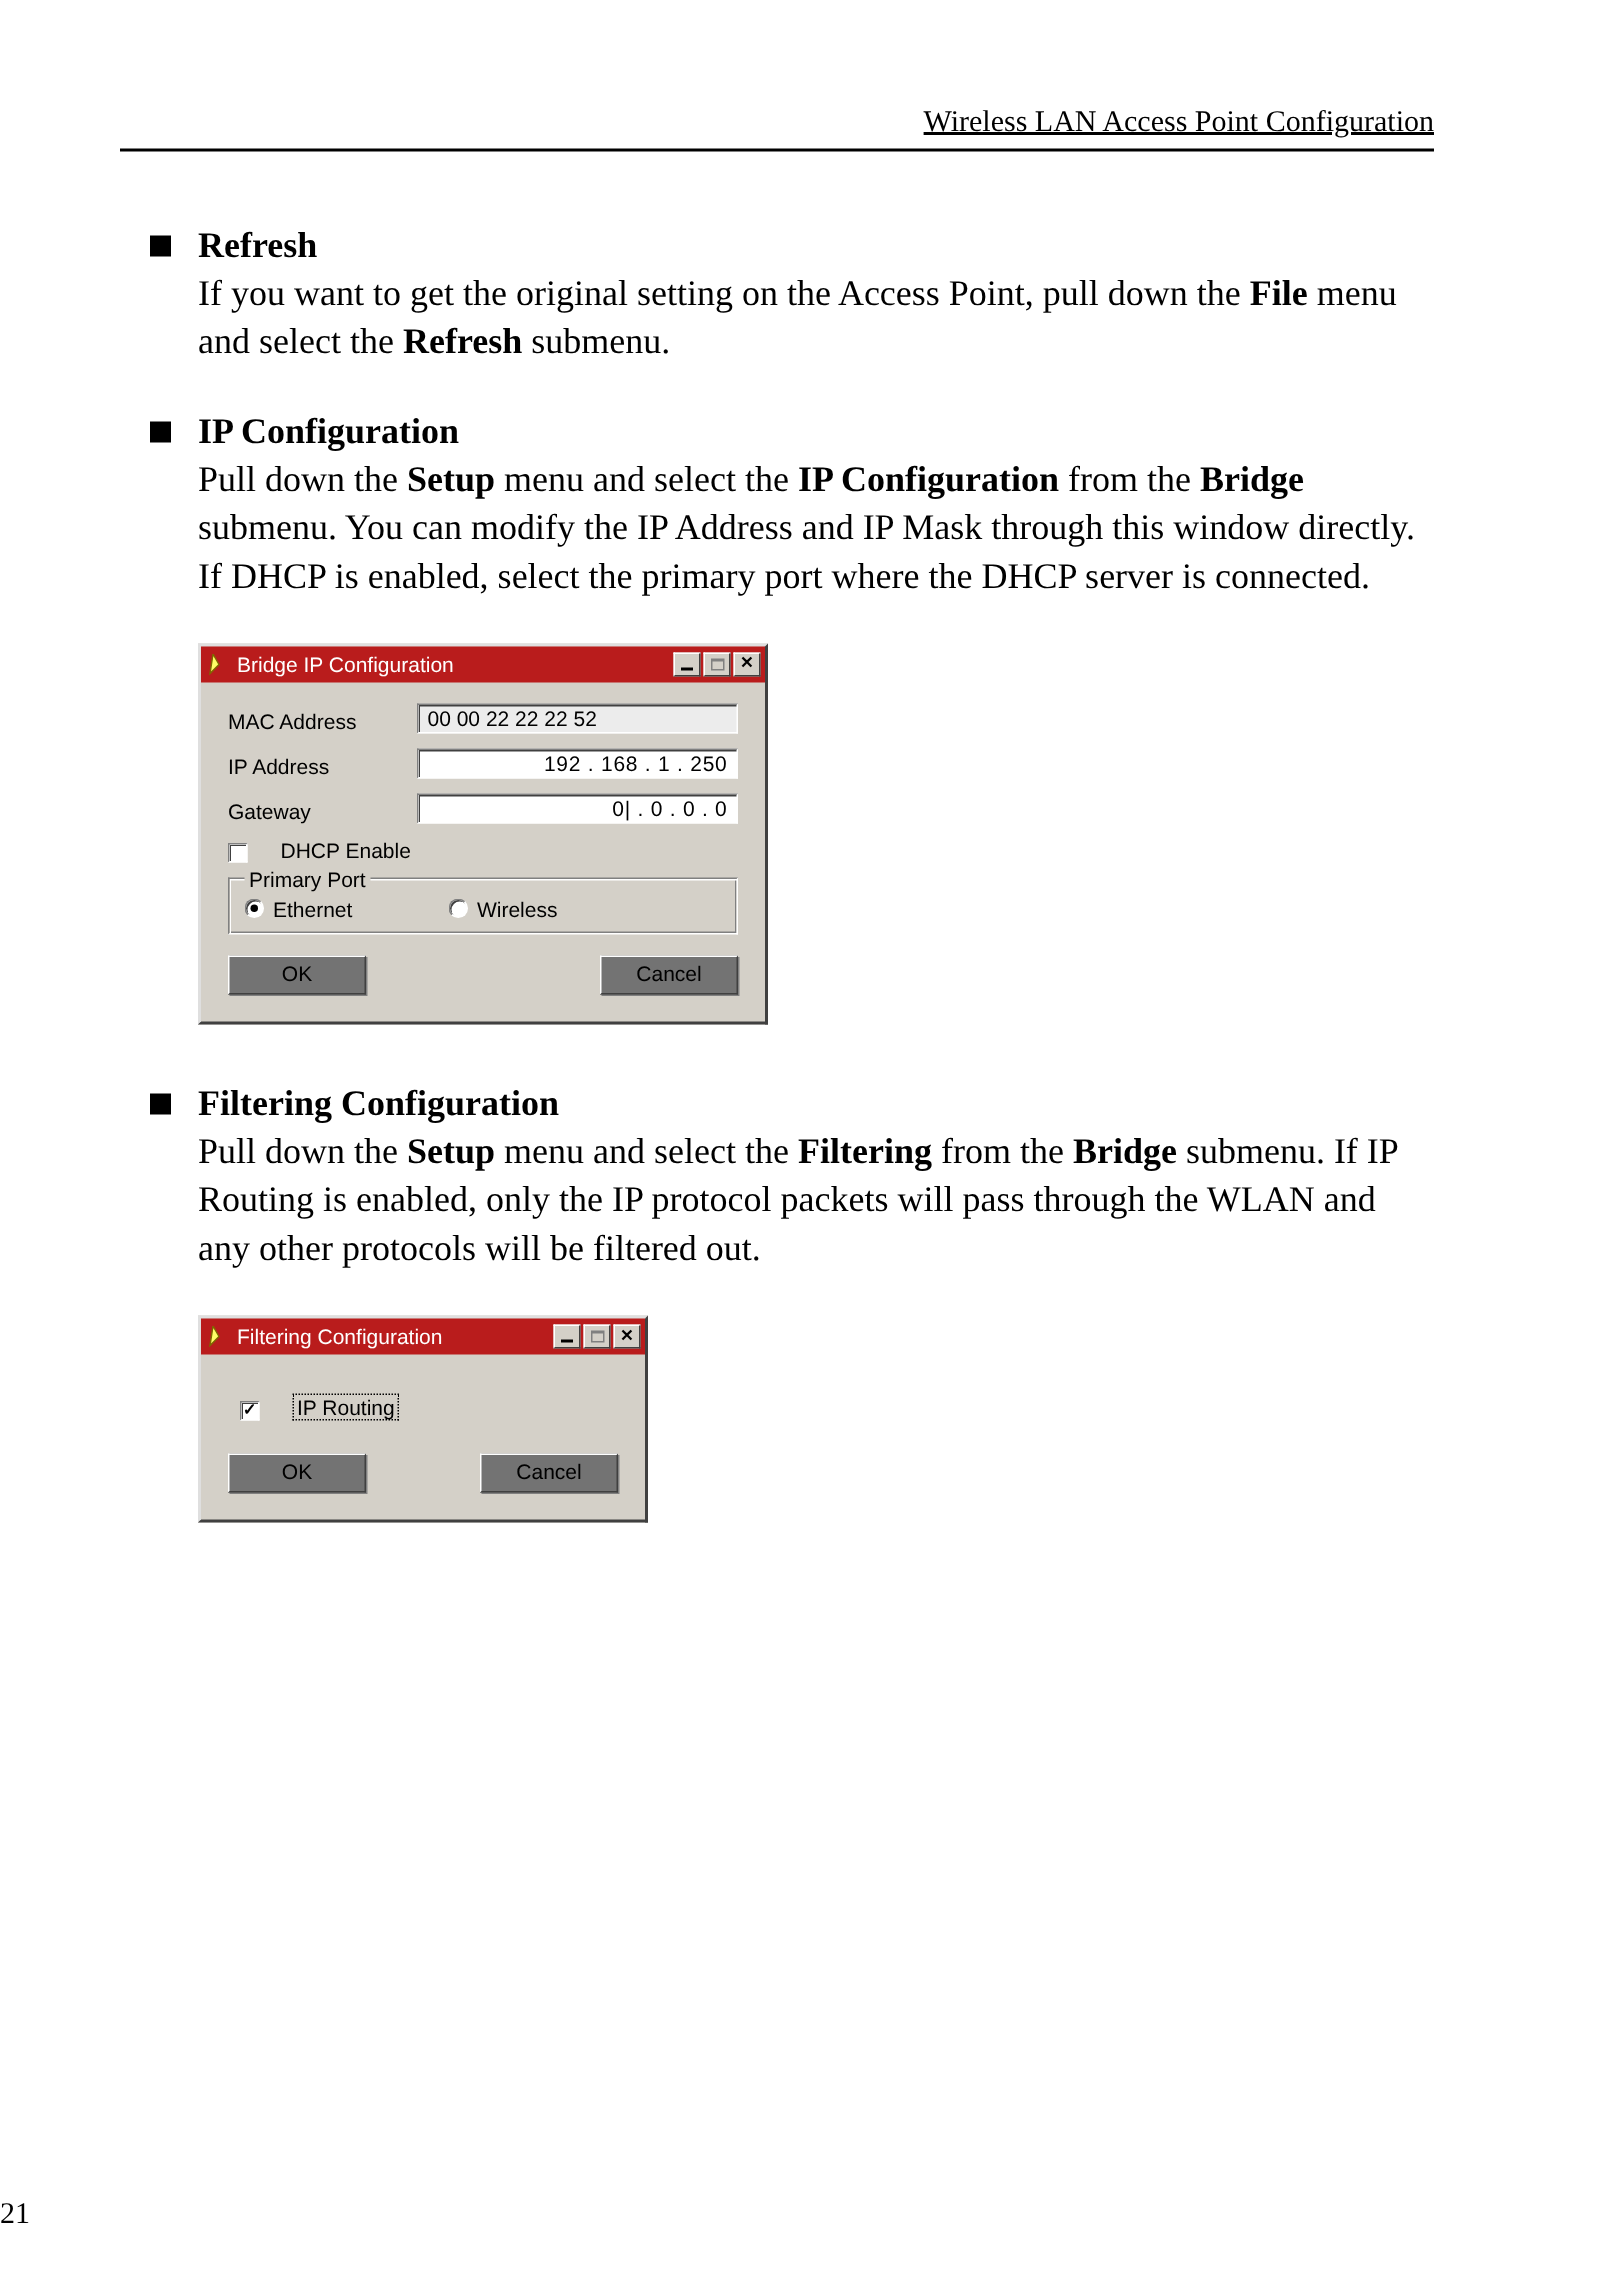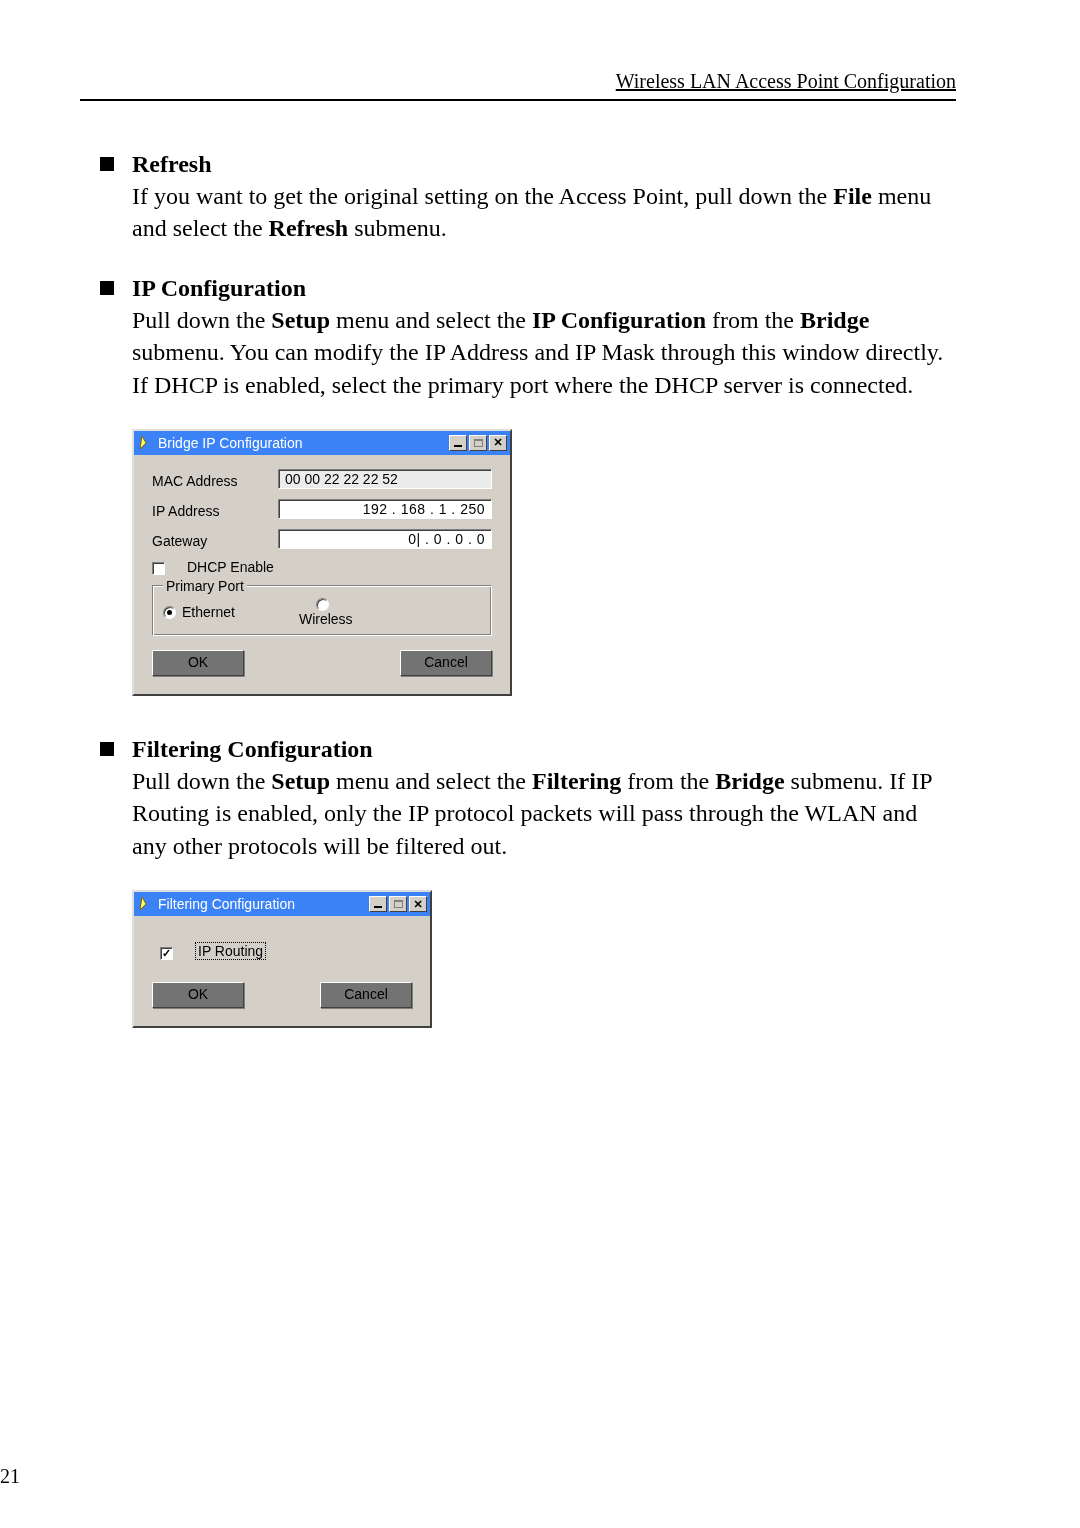--- a/index.html
+++ b/index.html
@@ -61,21 +61,21 @@
     border-top: 2px solid #dfdfdf;
     border-left: 2px solid #dfdfdf;
     border-right: 2px solid #404040;
     border-bottom: 2px solid #404040;
     font-family: Tahoma, Arial, sans-serif;
     font-size: 14px;
     color: #000;
     box-sizing: border-box;
   }
   .titlebar {
-    background: #3b82f6;
+    background: #b91c1c;
     color: #fff;
     display: flex;
     align-items: center;
     justify-content: space-between;
     padding: 2px 3px 2px 4px;
     height: 24px;
     box-sizing: border-box;
   }
   .titlebar-left {
     display: flex;
@@ -298,21 +298,21 @@
           <span class="checkbox"></span>
           <span>DHCP Enable</span>
         </div>
         <div class="fieldset">
           <span class="legend">Primary Port</span>
           <div class="radio-row">
             <label style="display:flex;align-items:center;">
               <span class="radio checked"></span>
               <span>Ethernet</span>
             </label>
-            <label style="display:flex;align-items:center;flex-direction:column;">
+            <label style="display:flex;align-items:center;">
               <span class="radio"></span>
               <span>Wireless</span>
             </label>
           </div>
         </div>
         <div class="btn-row">
           <span class="btn">OK</span>
           <span class="btn">Cancel</span>
         </div>
       </div>

